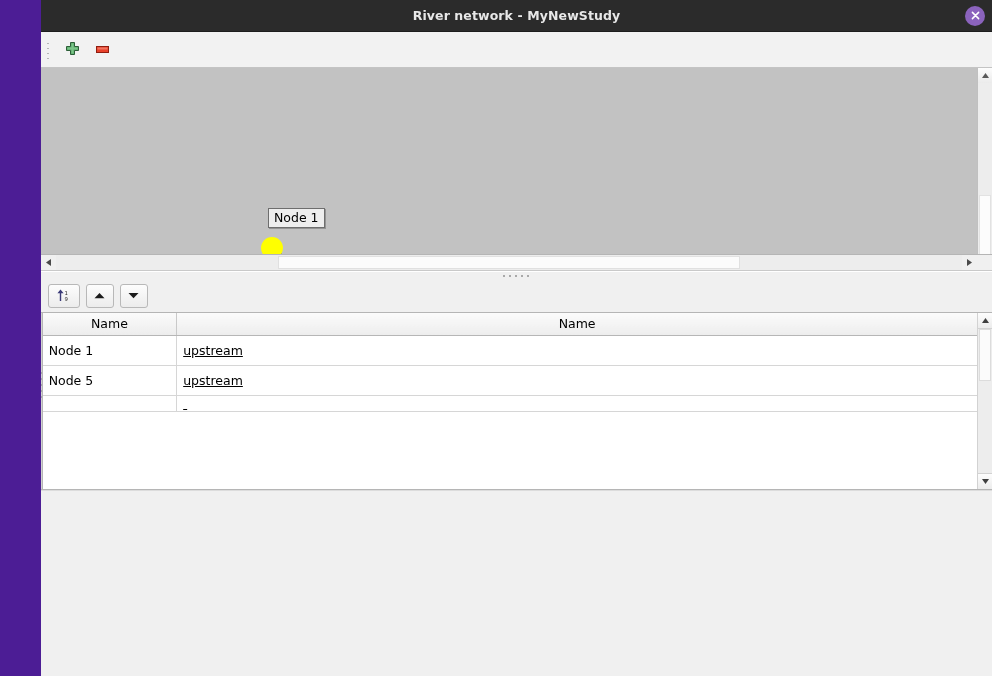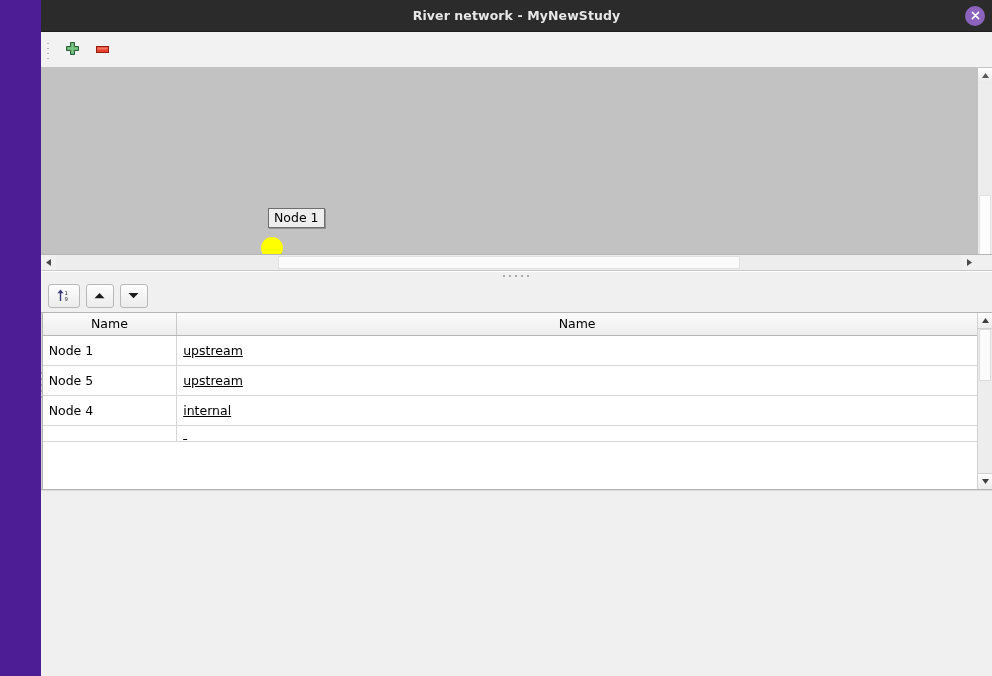--- a/index.html
+++ b/index.html
@@ -495,24 +495,20 @@
               </thead>
             <tbody>
                 <tr>
                   <td>Node 1</td>
                   <td>upstream</td>
                 </tr>
                 <tr>
                   <td>Node 5</td>
                   <td>upstream</td>
                 </tr>
-                <tr>
-                  <td>Node 4</td>
-                  <td>internal</td>
-                </tr>
                 <tr class="partial">
                   <td>&nbsp;</td>
                   <td>&nbsp;</td>
                 </tr>
               </tbody>
           </table>
         </div>
         <div class="tbl-vscroll">
           <div class="sb-arrow top">
             <svg width="9" height="7" viewBox="0 0 9 7">

